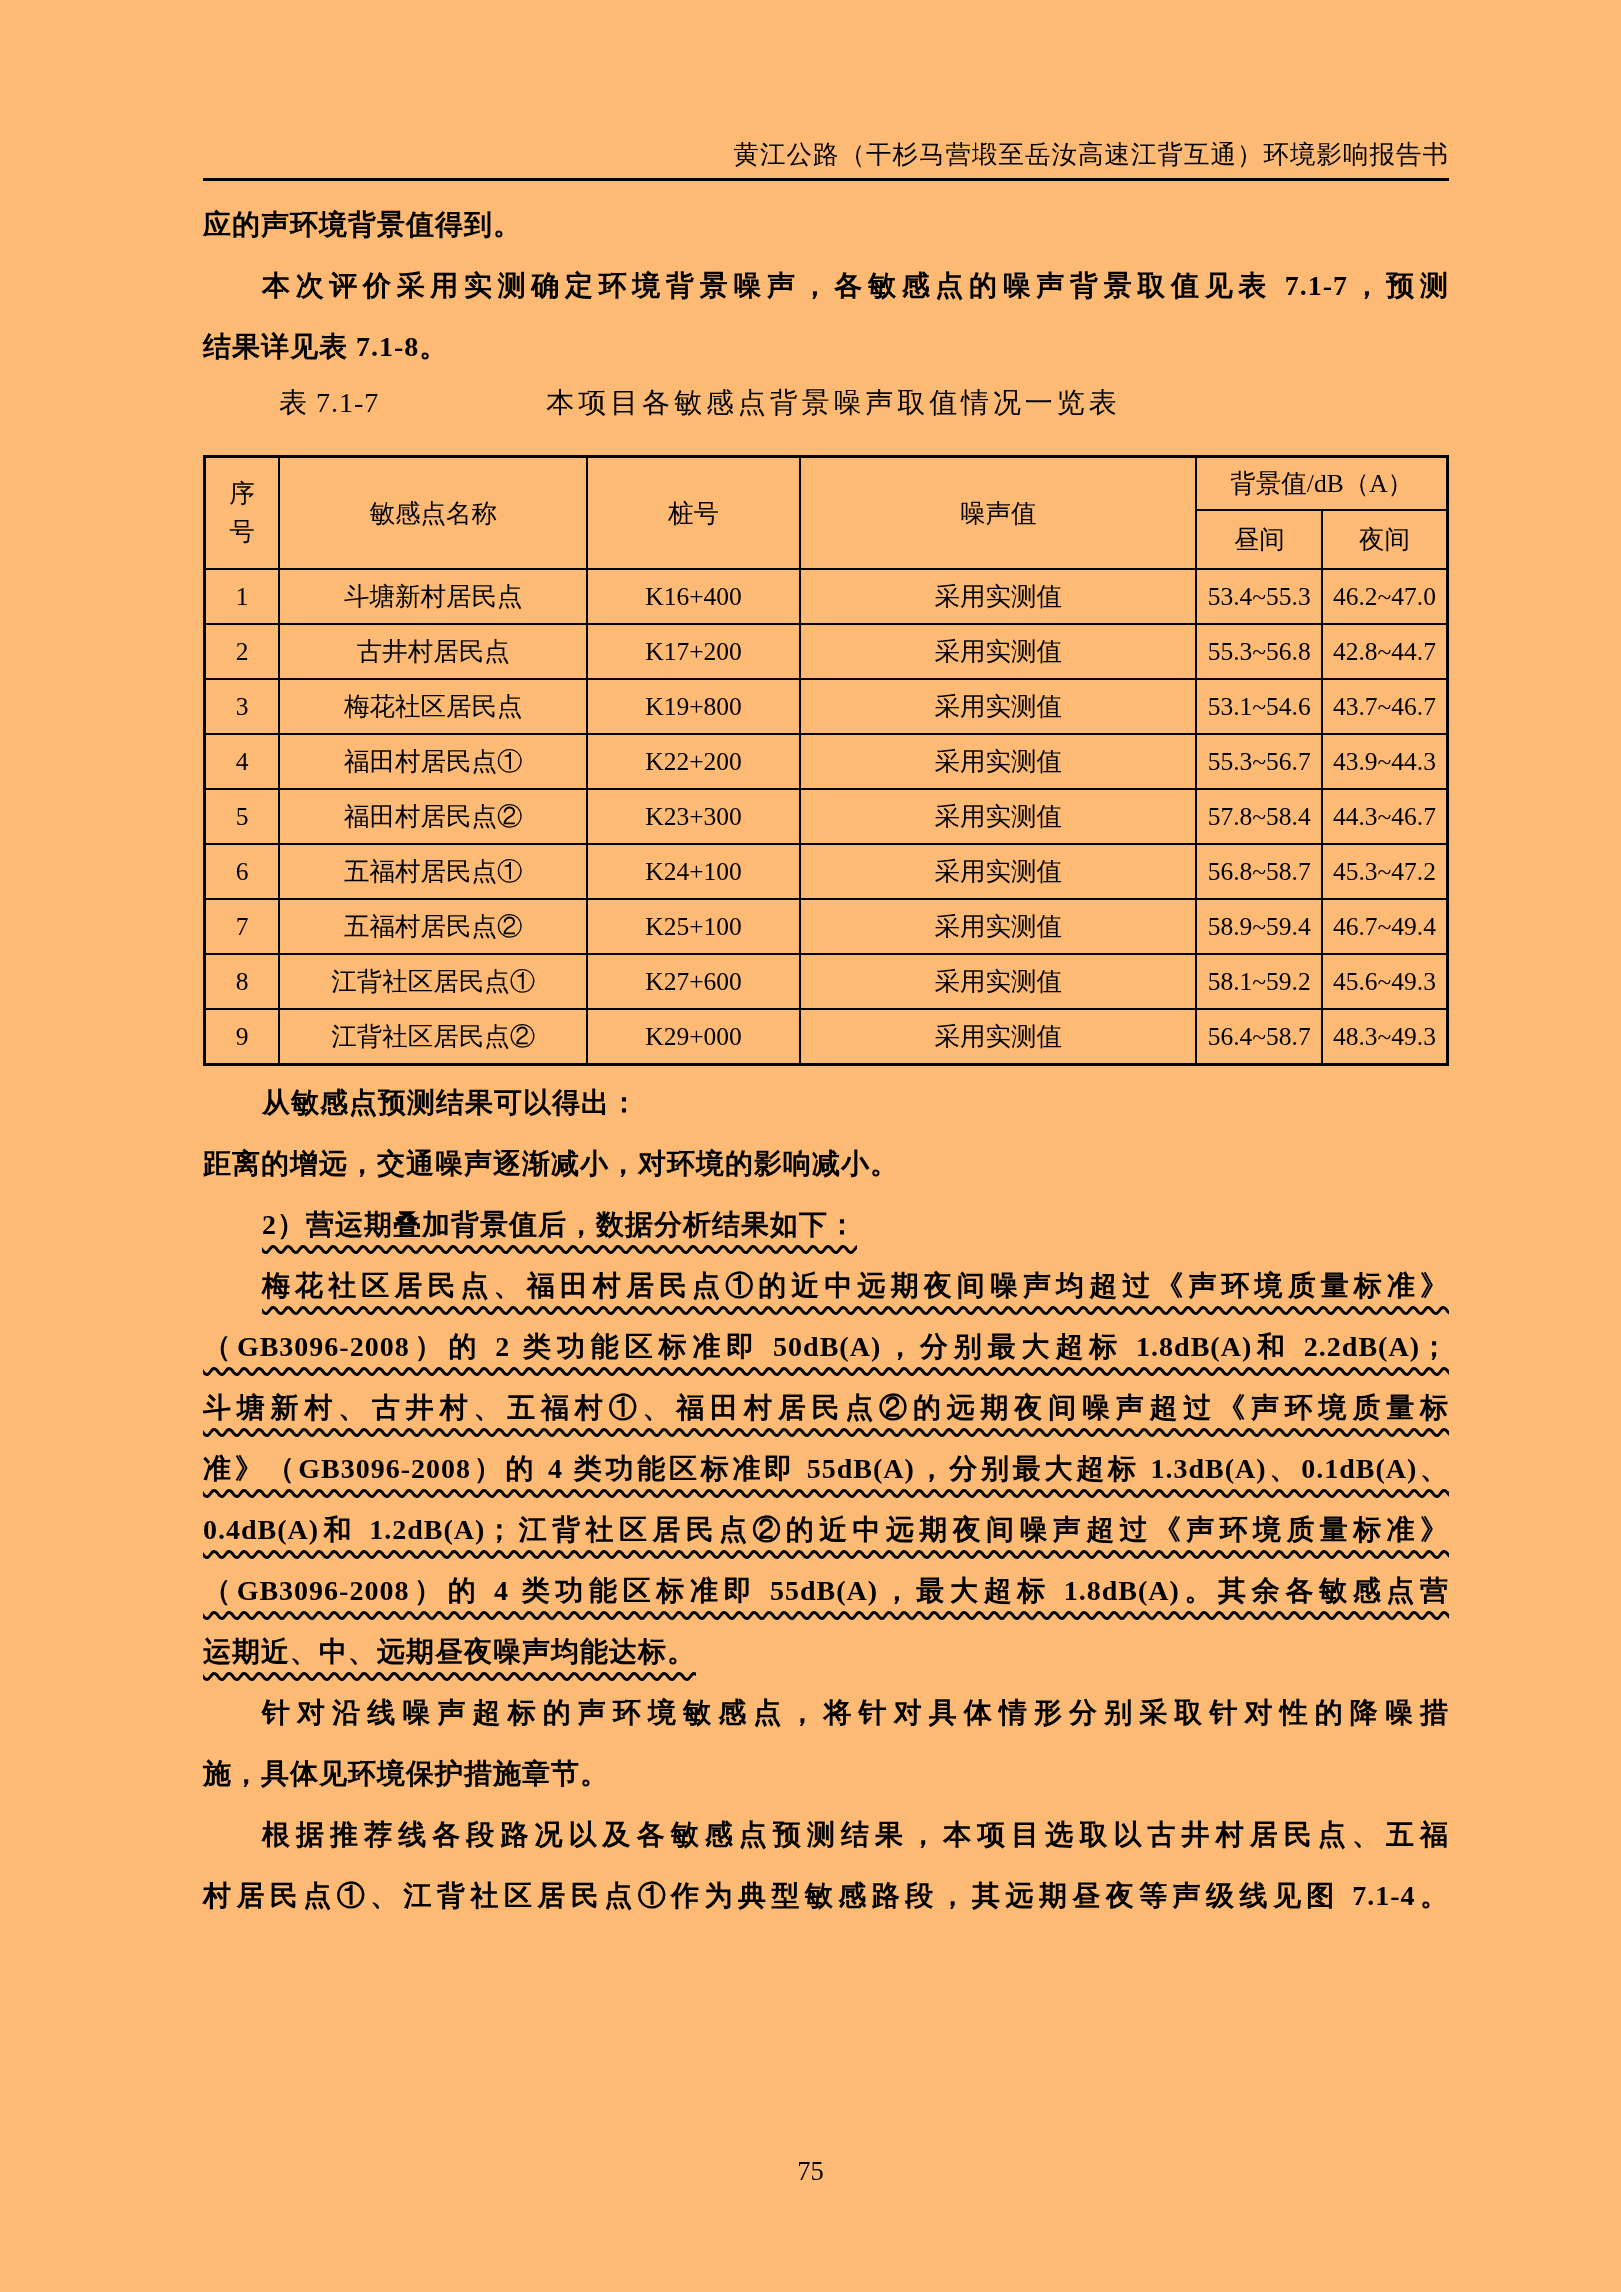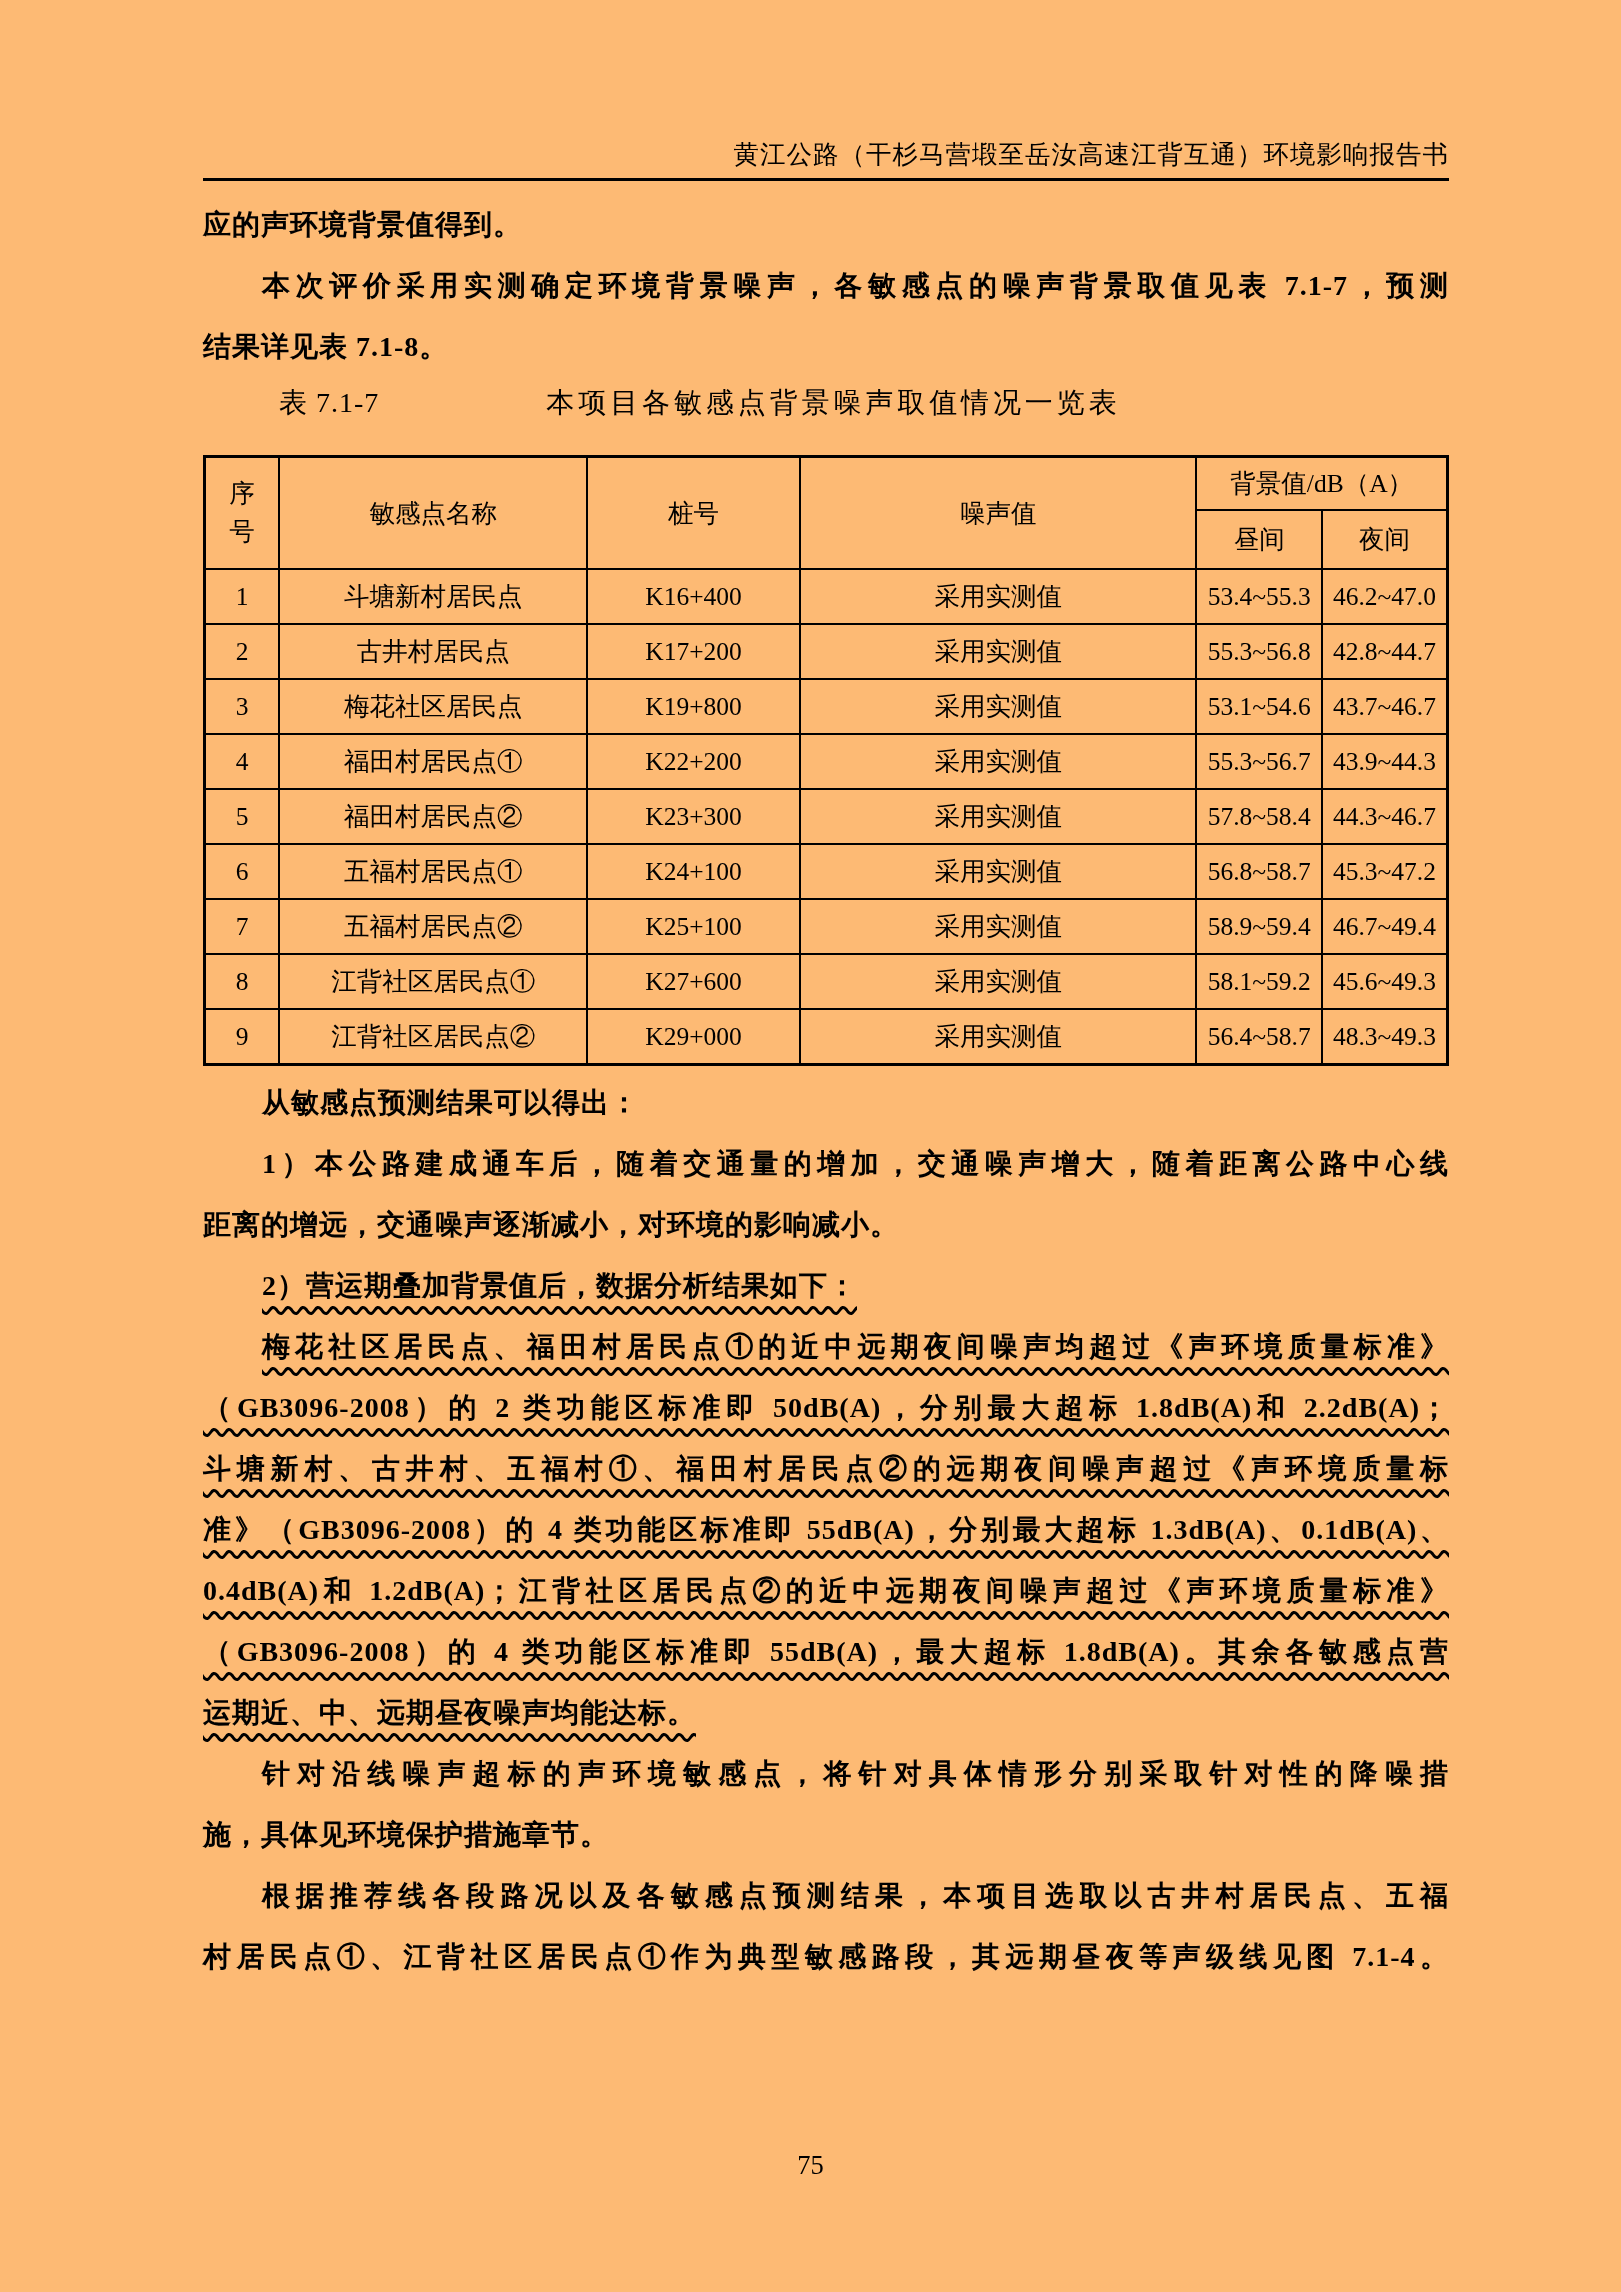--- a/index.html
+++ b/index.html
@@ -72,21 +72,21 @@
   .noise-table col.c4 { width: 31.9%; }
   .noise-table col.c5 { width: 10.1%; }
   .noise-table col.c6 { width: 10.1%; }
   .noise-table tr.hrow1 th { height: 51px; }
   .noise-table tr.hrow2 th { height: 57px; }
   .noise-table tbody td { height: 53px; }
   .vert-label { display: inline-block; width: 1.1em; line-height: 1.5; }
   .page-number {
     position: absolute;
     left: 0; right: 0;
-    bottom: 112px;
+    bottom: 106px;
     text-align: center;
     font-size: 26.5px;
   }
 </style>
 </head>
 <body>
 
 <div class="page">
 
   <div class="doc-header-title">黄江公路（干杉马营塅至岳汝高速江背互通）环境影响报告书</div>
@@ -212,21 +212,20 @@
           <td>56.4~58.7</td>
           <td>48.3~49.3</td>
         </tr>
       </tbody>
   </table>
 
   <div class="text-block" style="margin-top:5.9px">
 
       <div class="body-line indent">从敏感点预测结果可以得出：</div>
 
-      <div class="body-line indent stretch">1）本公路建成通车后，随着交通量的增加，交通噪声增大，随着距离公路中心线</div>
 
       <div class="body-line">距离的增远，交通噪声逐渐减小，对环境的影响减小。</div>
 
       <div class="body-line indent wavy">2）营运期叠加背景值后，数据分析结果如下：</div>
 
       <div class="body-line indent wavy stretch">梅花社区居民点、福田村居民点①的近中远期夜间噪声均超过《声环境质量标准》</div>
 
       <div class="body-line wavy stretch">（GB3096-2008）的 2 类功能区标准即 50dB(A)，分别最大超标 1.8dB(A)和 2.2dB(A)；</div>
 
       <div class="body-line wavy stretch">斗塘新村、古井村、五福村①、福田村居民点②的远期夜间噪声超过《声环境质量标</div>

